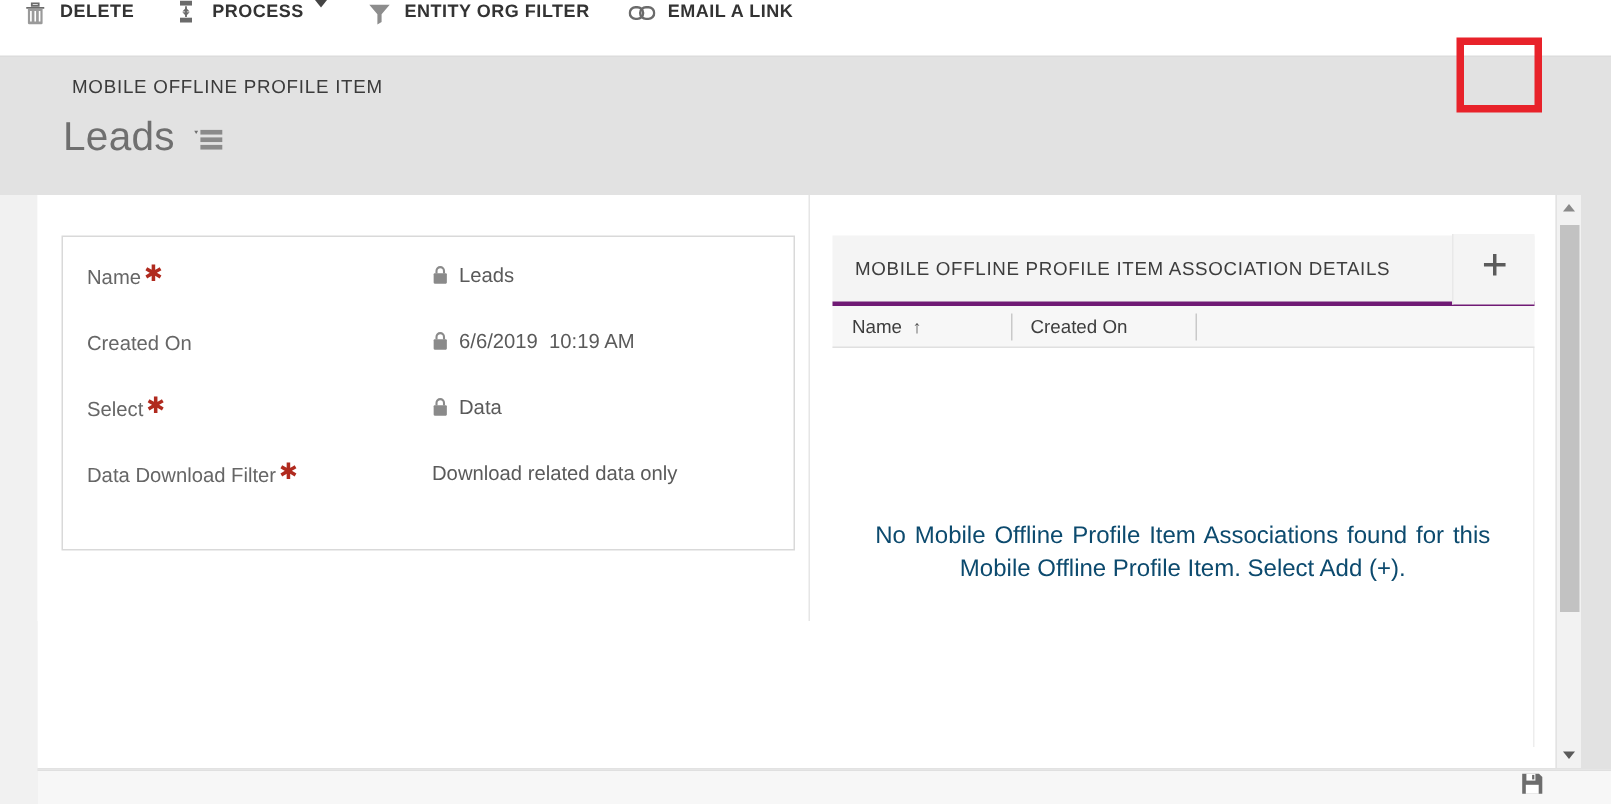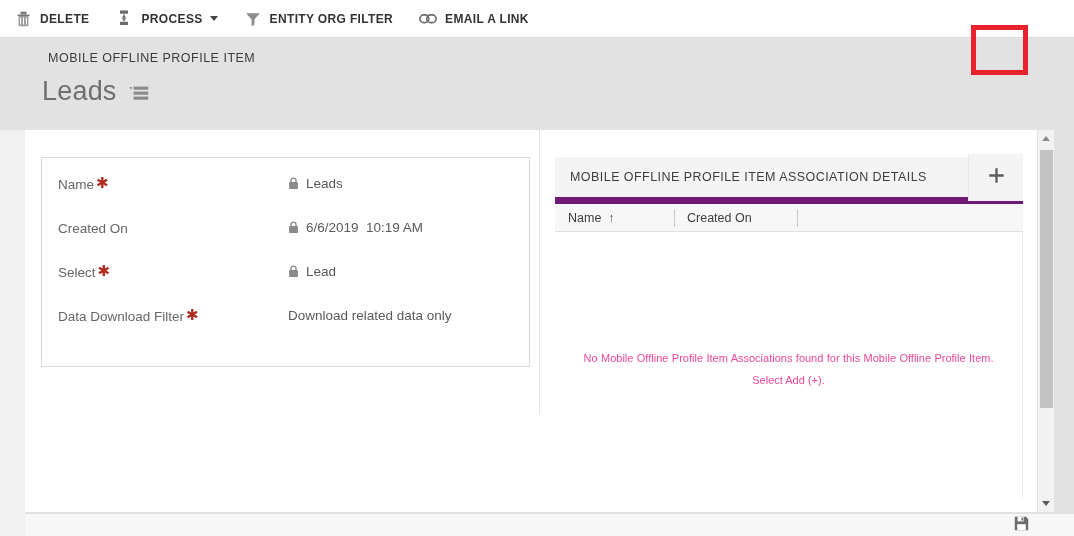--- a/index.html
+++ b/index.html
@@ -26,21 +26,20 @@
     left: 0; top: 0;
     width: 1074px; height: 38px;
     background: #ffffff;
     border-bottom: 1px solid #dcdcdc;
     display: flex;
     align-items: center;
     padding-left: 14px;
   }
   .cmd-btn {
     display: flex;
-    align-items: center;
     height: 38px;
     padding: 0 10px 0 0;
     margin-right: 16px;
     cursor: pointer;
     white-space: nowrap;
   }
   .cmd-icon {
     display: inline-flex;
     align-items: center;
     justify-content: center;
@@ -168,21 +167,21 @@
     position: absolute;
     left: 516px; top: 0;
     width: 496px; height: 382px;
     background: #ffffff;
   }
   .grid-head {
     position: absolute;
     left: 14px; top: 27px;
     width: 468px; height: 47px;
     background: #f4f4f4;
-    border-bottom: 7px solid #701a75;
+    border-bottom: 3px solid #701a75;
     display: flex;
     align-items: center;
   }
   .grid-head-title {
     font-size: 12.5px;
     letter-spacing: 0.45px;
     color: #3d3d3d;
     text-transform: uppercase;
     padding-left: 15px;
     flex: 1;
@@ -246,23 +245,23 @@
     background: #ffffff;
     border-right: 1px solid #ededed;
     display: flex;
     align-items: flex-start;
     justify-content: center;
   }
   .empty-msg {
     margin-top: 115px;
     width: 410px;
     text-align: center;
-    font-size: 11px;
+    font-size: 16px;
     line-height: 22px;
-    color: #ec4899;
+    color: #0c4a6e;
     text-align: justify;
     text-align-last: center;
     font-weight: 300;
   }
 
   
   .scrollbar {
     position: absolute;
     left: 1037px; top: 130px;
     width: 17px; height: 382px;
@@ -445,21 +444,21 @@
           <div class="field-label">
             <span>Select</span><span class="req-star">✱</span>
           </div>
           <div class="field-value">
             <span class="lock-icon">
               <svg width="11" height="13" viewBox="0 0 11 13">
                 <path d="M3 5.3V3.6a2.5 2.5 0 0 1 5 0v1.7" fill="none" stroke="#8a8a8a" stroke-width="1.4"></path>
                 <rect x="1.1" y="5.1" width="8.8" height="7" rx="0.7" fill="#8a8a8a"></rect>
               </svg>
             </span>
-            <span class="value-text">Lead</span>
+            <span class="value-text">Data</span>
           </div>
         </div>
 
         <div class="field-row">
           <div class="field-label">
             <span>Data Download Filter</span><span class="req-star">✱</span>
           </div>
           <div class="field-value">
             <span class="value-text">Download related data only</span>
           </div>

